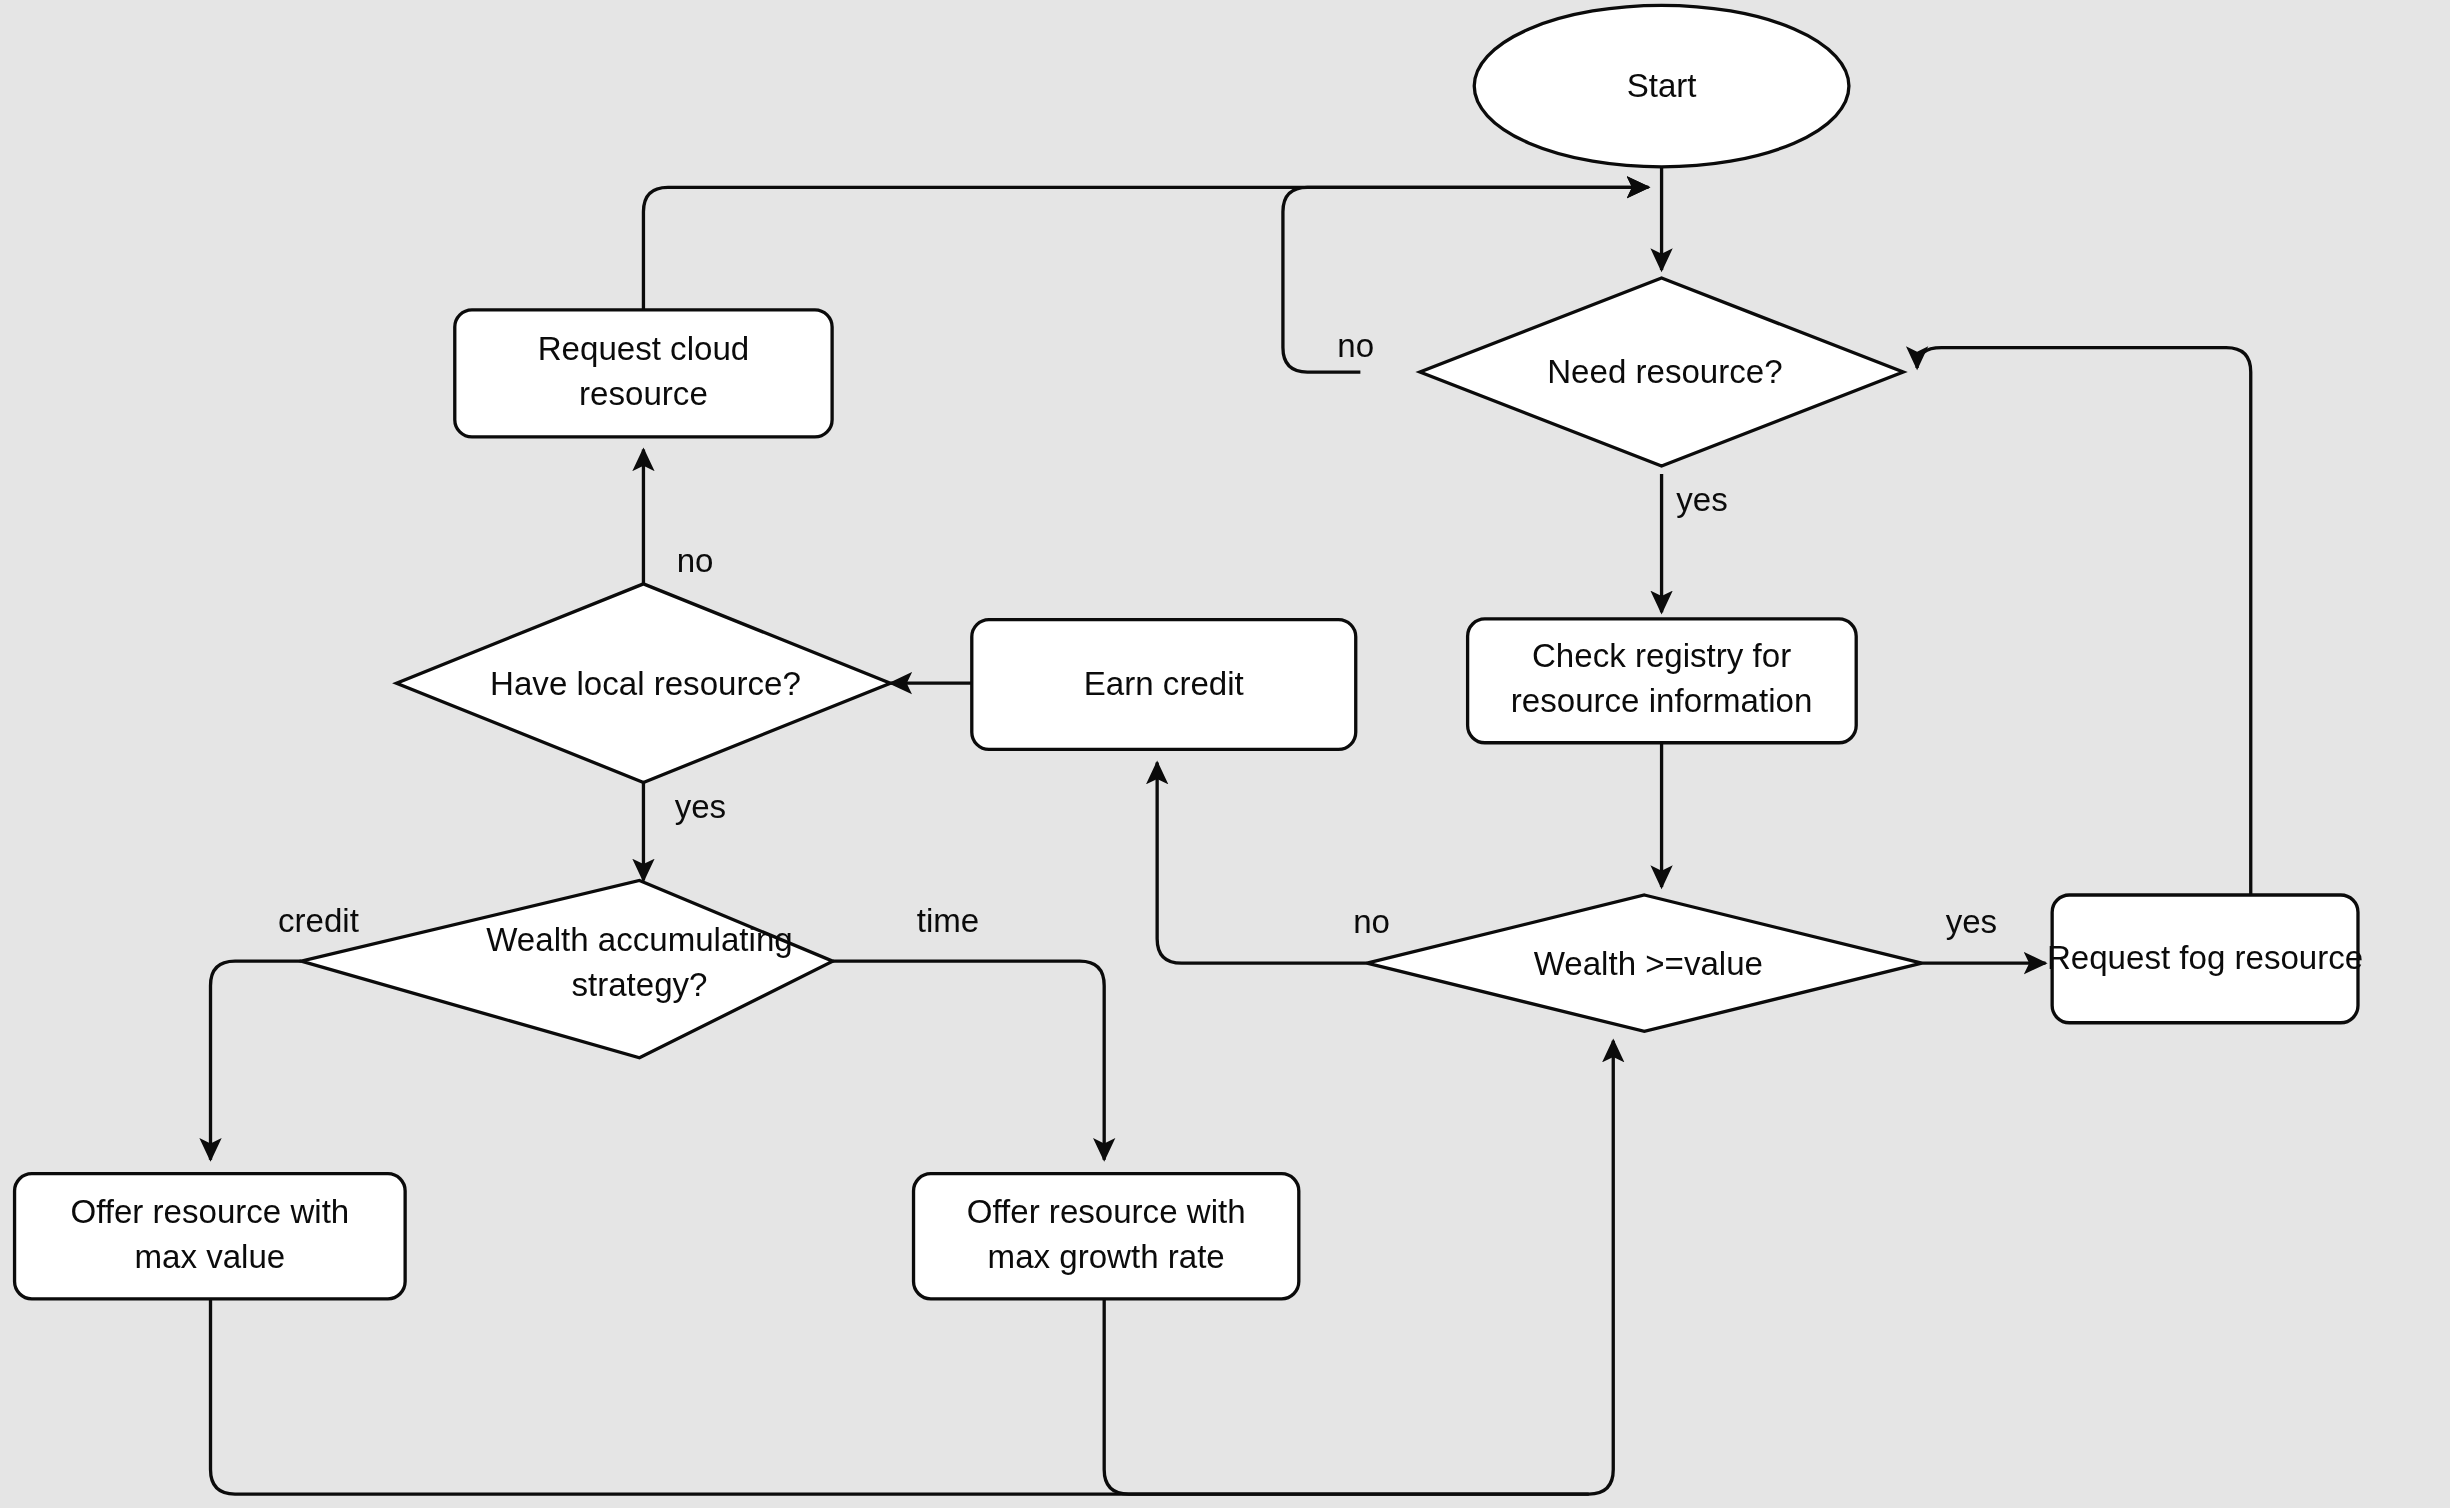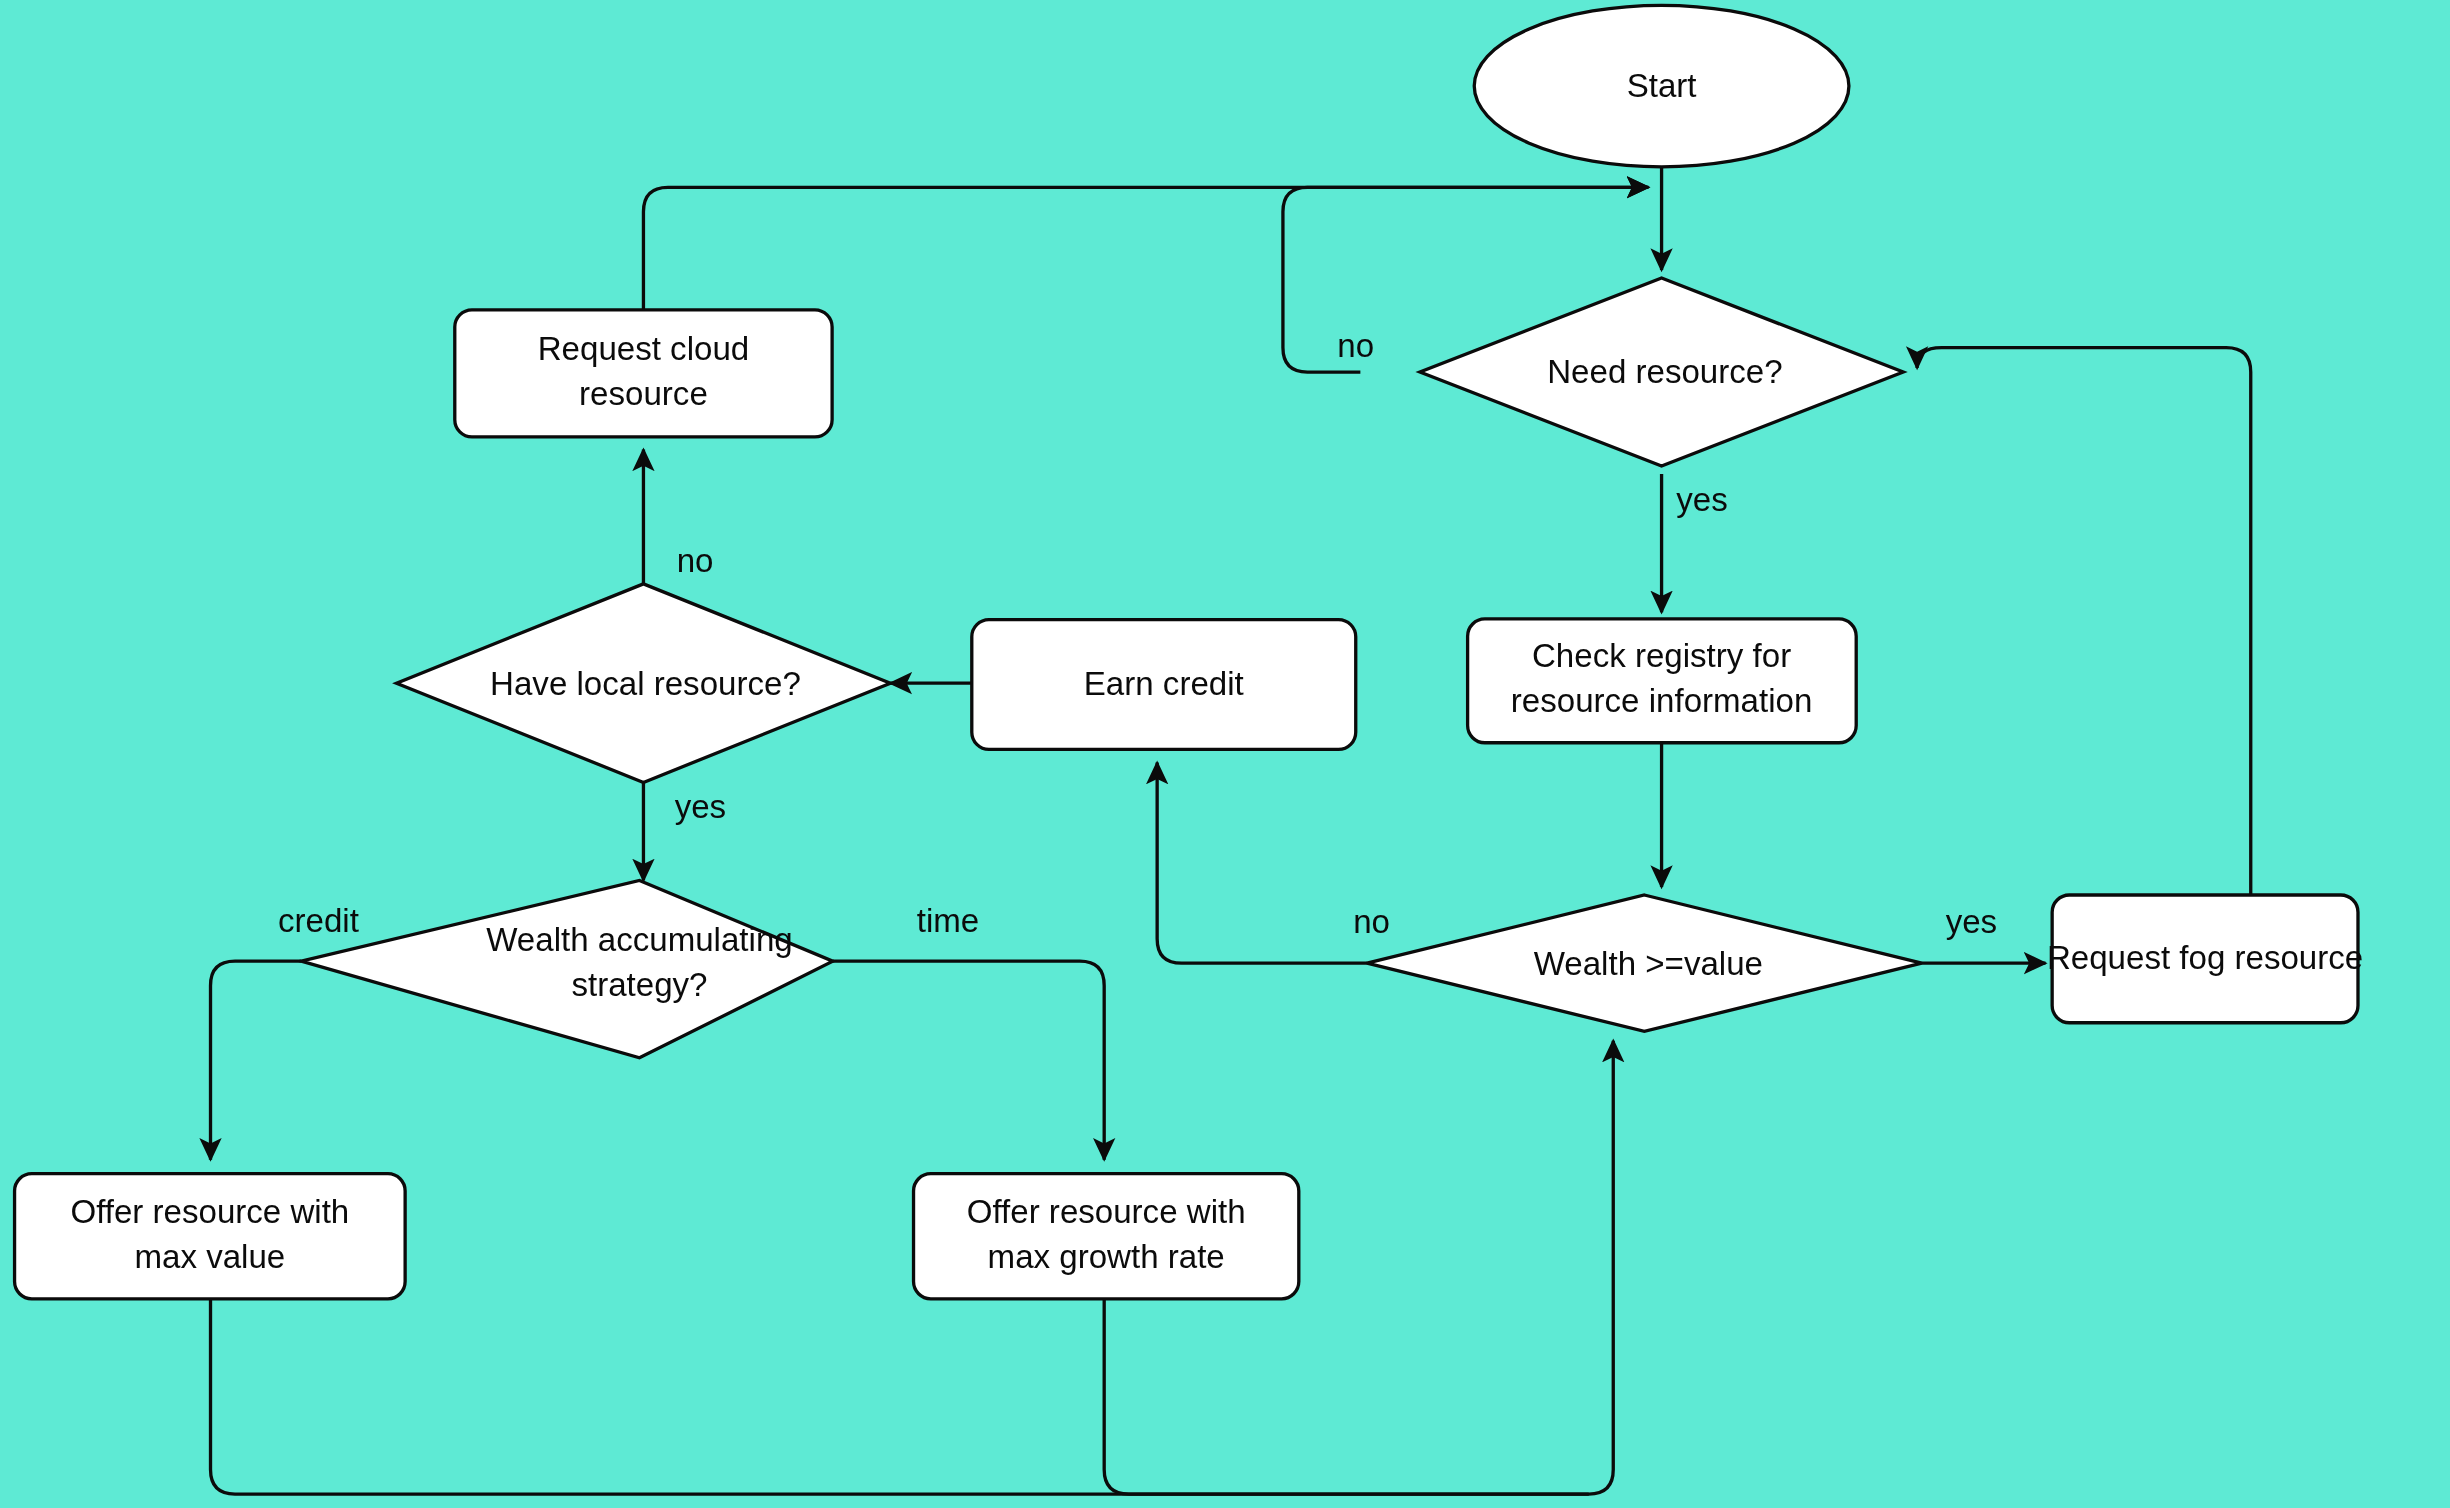--- a/index.html
+++ b/index.html
@@ -7,21 +7,21 @@
     padding: 0;
     background: #ffffff;
   }
   body {
     font-family: "Liberation Sans", sans-serif;
   }
   #flow-root {
     position: relative;
     width: 2450px;
     height: 1508px;
-    background: #5eead4;
+    background: #e5e5e5;
     overflow: hidden;
   }
   svg#flow-svg {
     position: absolute;
     top: 0;
     left: 0;
     width: 2450px;
     height: 1508px;
     display: block;
   }

